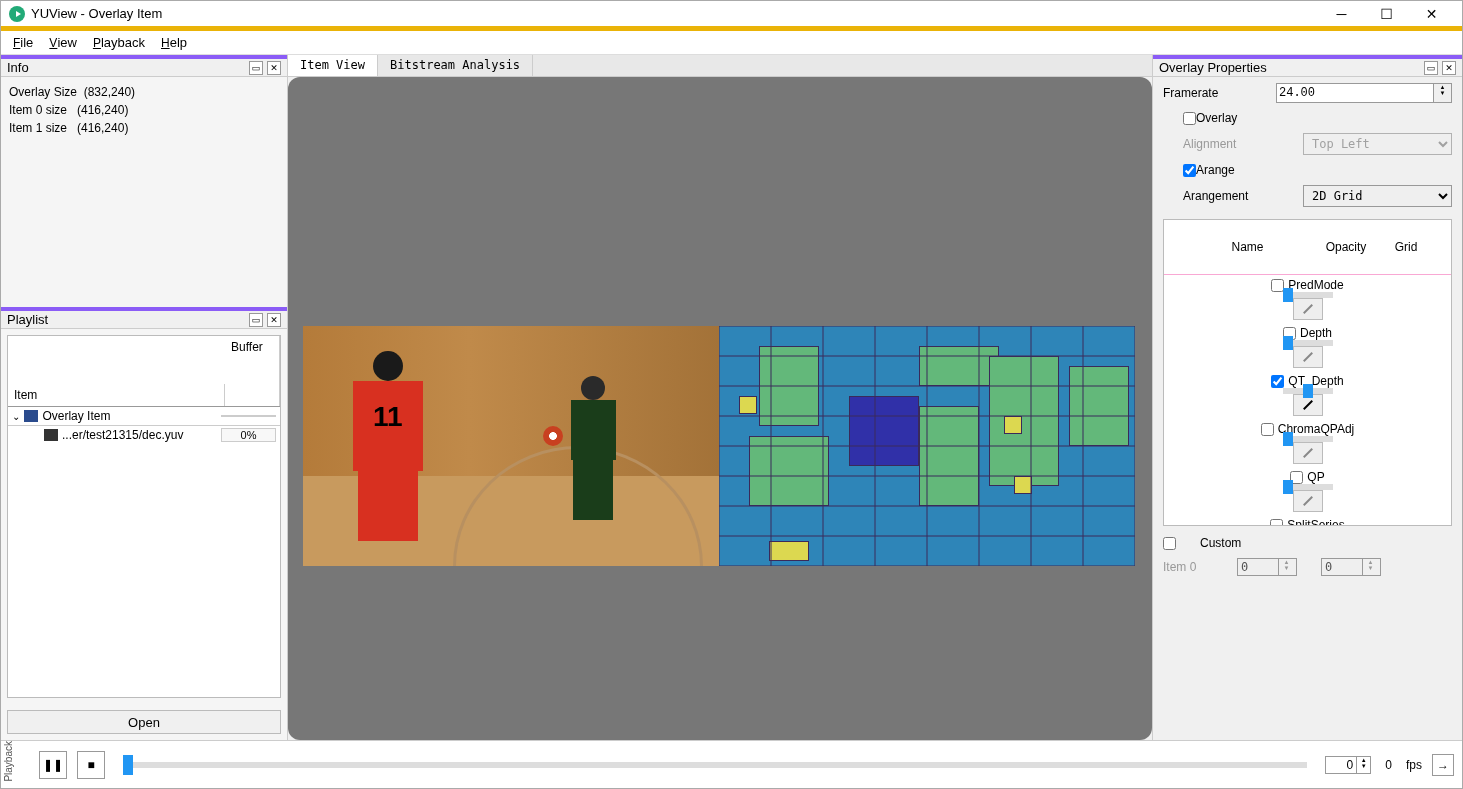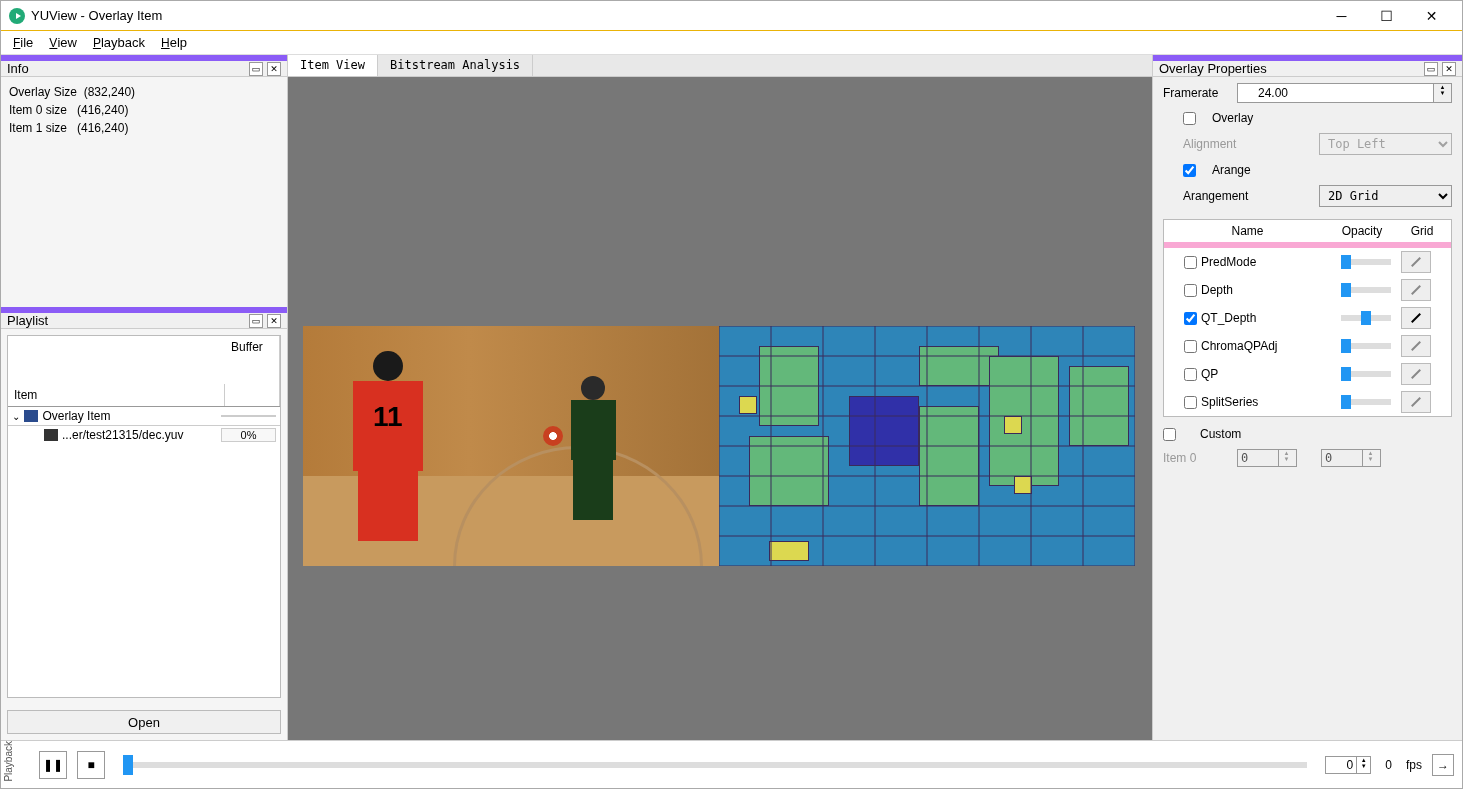--- a/index.html
+++ b/index.html
@@ -1,28 +1,28 @@
 <!DOCTYPE html>
 <html><head>
 <meta charset="utf-8">
 <style>
 * { box-sizing: border-box; margin: 0; padding: 0; font-family: "Segoe UI", Tahoma, sans-serif; font-size: 12px; }
 body { background: #fff; width: 1463px; height: 789px; overflow: hidden; display: flex; flex-direction: column; border: 1px solid #aaa;}
-.titlebar { height: 30px; display: flex; align-items: center; padding: 0 8px; background: #fff; border-bottom: 1px solid #eab308;}
+.titlebar { height: 30px; display: flex; align-items: center; padding: 0 8px; background: #fff; border-bottom: 5px solid #eab308;}
 .titlebar .app-icon { width:16px; height:16px; border-radius:50%; background:#2a7; display:inline-flex; align-items:center; justify-content:center; margin-right:6px;}
 .titlebar .app-icon::before { content:""; width:0; height:0; border-left:5px solid #fff; border-top:3px solid transparent; border-bottom:3px solid transparent; margin-left:2px;}
 .titlebar .title { flex:1; font-size:13px; }
 .winbtns { display:flex; gap:0; }
 .winbtn { width:45px; height:30px; display:flex; align-items:center; justify-content:center; font-size:14px; }
 .menubar { height:24px; display:flex; align-items:center; gap:16px; padding:0 12px; border-bottom:1px solid #ddd; background:#fff;}
 .menubar span { font-size:13px; }
 .menubar span u { text-decoration:underline; }
 .mainrow { flex:1; display:flex; overflow:hidden; }
 .leftcol { width:287px; display:flex; flex-direction:column; border-right:1px solid #ccc; background:#f5f5f5;}
-.panel-hdr { height:22px; display:flex; align-items:center; padding:0 6px; background:#f0f0f0; border-bottom:1px solid #ccc; border-top:6px solid #8b5cf6; gap:4px;}
+.panel-hdr { height:22px; display:flex; align-items:center; padding:0 6px; background:#f0f0f0; border-bottom:1px solid #ccc; border-top:4px solid #8b5cf6; gap:4px;}
 .panel-hdr .ptitle { flex:1; font-size:13px;}
 .panel-hdr .sbtn { width:14px; height:14px; border:1px solid #999; display:inline-flex; align-items:center; justify-content:center; font-size:9px; background:#fff;}
 .infobody { padding:6px 8px; font-family: Consolas, monospace; font-size:12px; line-height:18px; height:230px; white-space:pre;}
 .playlist { flex:1; display:flex; flex-direction:column; }
 .plcontent { flex:1; margin:6px; background:#fff; border:1px solid #bbb; display:flex; flex-direction:column;}
 .plhead { display:flex; border-bottom:1px solid #999;}
 .plhead div { padding:4px 6px; border-right:1px solid #ccc;}
 .plhead .c1 { flex:1;margin-top:48px;}
 .plhead .c2 { width:55px;}
 .plrow { display:flex; align-items:center; border-bottom:none;}
@@ -32,21 +32,21 @@
 .plrow .ico { width:14px; height:12px; display:inline-block;}
 .ico.overlay { background:#2a4b8d;}
 .ico.film { background:#333;}
 .ico.stats { background:#333;}
 .chev { display:inline-block; font-size:10px;}
 .openbtn { margin:6px; height:24px; border:1px solid #bbb; background:#f0f0f0; font-size:13px;}
 .centercol { flex:1; display:flex; flex-direction:column; background:#f0f0f0;}
 .tabbar { height:22px; display:flex; background:#e8e8e8; border-bottom:1px solid #ccc;}
 .tab { padding:3px 12px; font-family: Consolas, monospace; font-size:12px; border-right:1px solid #ccc;}
 .tab.active { background:#fff;}
-.viewport { flex:1; background:#777; position:relative;}
+.viewport { flex:1; background:#777; position:relative;border-radius:12px;}
 .overlay-img { position:absolute; left:15px; top:249px; width:832px; height:240px; display:flex;}
 .vid { width:416px; height:240px; background:linear-gradient(90deg,#b47b3a 0%, #c08a4a 40%, #a37238 100%); position:relative; overflow:hidden;}
 .vid .floor { position:absolute; left:0; right:0; bottom:0; height:90px; background:#c89a5e;}
 .vid .arc { position:absolute; bottom:0; left:150px; width:250px; height:120px; border:3px solid #b89060; border-radius:50% 50% 0 0 /100% 100% 0 0; border-bottom:none;}
 .player { position:absolute; }
 .p1 { left:40px; top:40px; width:90px; height:200px;}
 .p1 .jersey{ width:70px; height:90px; background:#d83020; margin:0 auto; position:relative;}
 .p1 .num{ position:absolute; top:20px; left:20px; font-size:28px; font-weight:900; color:#000;}
 .p1 .legs{ width:60px; height:70px; background:#d83020; margin:0 auto;}
 .p1 .head{ width:30px; height:30px; background:#1a1a1a; border-radius:50%; margin:-15px auto 0;}
@@ -54,35 +54,35 @@
 .p2 .jersey{ width:45px; height:60px; background:#1a3d1a; margin:0 auto;}
 .p2 .legs{ width:40px; height:60px; background:#1a3d1a; margin:0 auto;}
 .p2 .head{ width:24px; height:24px; background:#2a2a2a; border-radius:50%; margin:-10px auto 0;}
 .ball { position:absolute; left:240px; top:100px; width:20px; height:20px; background:radial-gradient(#fff 25%, #c84020 30%); border-radius:50%;}
 .grid { width:416px; height:240px; background:#2e85b8; position:relative; overflow:hidden;}
 .gblock { position:absolute; background:#63b87a; border:1px solid #3a2a5a;}
 .gblock.y{ background:#dcd850;}
 .gblock.db{ background:#3030a8;}
 .rightcol { width:310px; border-left:1px solid #ccc; background:#f0f0f0; display:flex; flex-direction:column;}
 .proprows { padding:6px 10px; display:flex; flex-direction:column; gap:8px; font-family:Consolas,monospace; font-size:12px;}
-.prow { display:flex; align-items:center; gap:16px;}
+.prow { display:flex; align-items:center; gap:0;}
 .prow label { width:120px;}
 .prow .spin { flex:1; display:flex;}
-.prow .spin input { flex:1; border:1px solid #999; padding:2px 20px; font-family:Liberation Sans, sans-serif;}
+.prow .spin input { flex:1; border:1px solid #999; padding:2px 2px; font-family:Liberation Mono, monospace;}
 .prow .spin .updn { width:18px; border:1px solid #999; border-left:none; display:flex; flex-direction:column; font-size:6px; text-align:center;}
 .prow select { flex:1; border:1px solid #999; padding:2px 4px; font-family:Consolas,monospace;}
 .prow input[type=checkbox] { width:13px; height:13px;}
 .indent { padding-left:20px;}
 .overlist { margin:6px 10px; border:1px solid #bbb; background:#fff; flex:0 0 auto;}
-.olhead { display:flex; padding:4px; border-bottom:6px solid #f9a8d4; font-family:Consolas,monospace;align-items:flex-end;}
+.olhead { display:flex; padding:20px; border-bottom:1px solid #f9a8d4; font-family:Consolas,monospace;align-items:flex-end;}
 .olhead .oc1{ flex:1; text-align:center;}
 .olhead .oc2{ width:70px; text-align:center;}
 .olhead .oc3{ width:50px; text-align:center;}
 .olbody { max-height:250px; overflow-y:scroll;}
-.olrow { display:flex; align-items:center; padding:3px 20px; font-family:Consolas,monospace;}
+.olrow { display:flex; align-items:center; padding:3px 12px; font-family:Consolas,monospace;flex-direction:column;}
 .olrow .oc1 { flex:1; display:flex; align-items:center; gap:4px;}
 .olrow .oc2 { width:50px; height:6px; background:#ddd; position:relative; margin:0 10px;}
 .olrow .oc2 .thumb{ position:absolute; top:-4px; width:10px; height:14px; background:#2196f3;}
 .olrow .oc3 { width:30px; height:22px; background:#eee; border:1px solid #bbb; display:flex; align-items:center; justify-content:center;}
 .pen { width:12px; height:2px; background:#888; transform:rotate(-45deg); position:relative;}
 .pen.active { background:#000;}
 .cusrow { padding:4px 10px; display:flex; align-items:center; gap:24px; font-family:Consolas,monospace;}
 .nspin { display:flex; border:1px solid #999; width:60px;}
 .nspin input{ width:40px; border:none; padding:1px 3px; font-family:Consolas,monospace;}
 .nspin .ud{ width:16px; font-size:6px; text-align:center; border-left:1px solid #999;}

